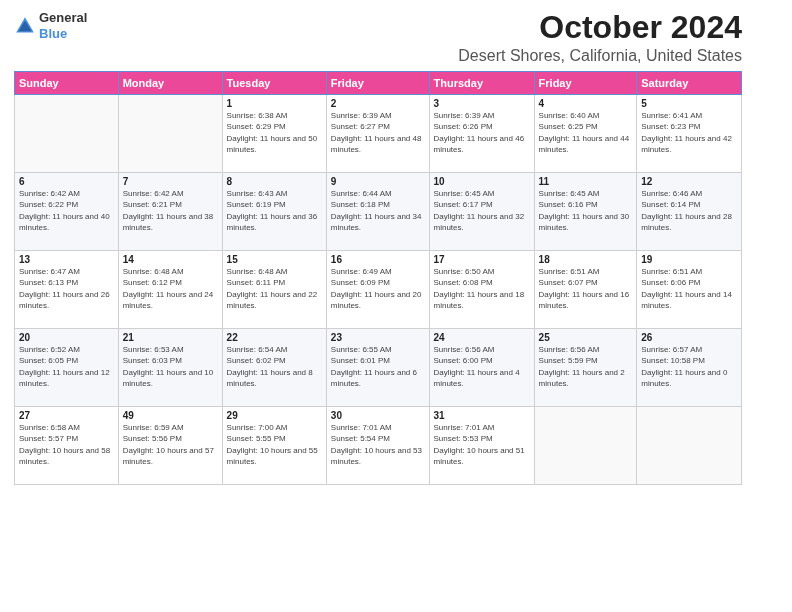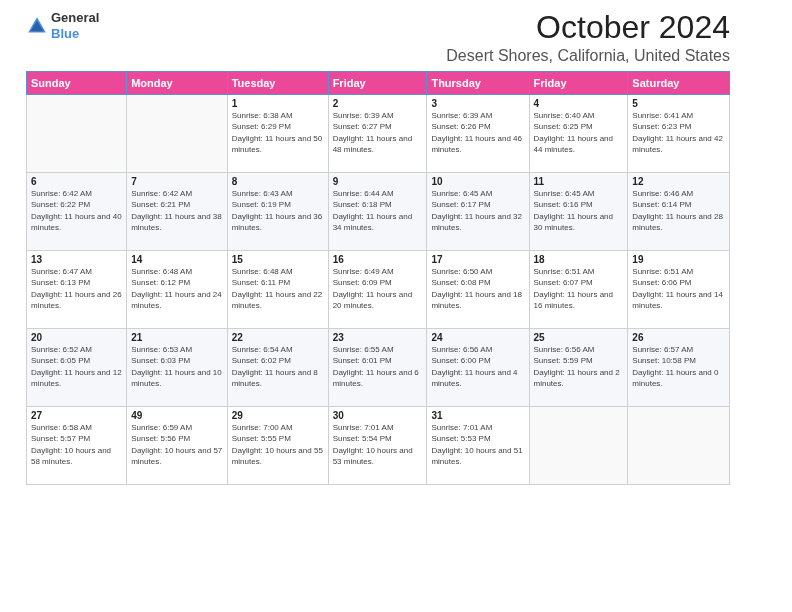--- a/index.html
+++ b/index.html
@@ -6,21 +6,21 @@
     body {
       font-family: Arial, sans-serif;
       background: #fff;
       width: 792px;
       height: 612px;
       overflow: hidden;
     }
     .page {
       width: 756px;
       height: 612px;
-      padding: 10px 26px;
+      padding: 10px 14px;
     }
     .header {
       display: flex;
       justify-content: space-between;
       align-items: flex-start;
       margin-bottom: 6px;
     }
     .logo {
       display: flex;
       align-items: center;
@@ -36,21 +36,21 @@
     .logo-icon {
       width: 22px;
       height: 22px;
       margin-right: 3px;
     }
     .title-block {
       text-align: right;
     }
     .month-title {
       font-size: 32px;
-      font-weight: normal;
+      font-weight: bold;
       color: #222;
       line-height: 1.1;
     }
     .location {
       font-size: 16px;
       color: #555;
       margin-top: 2px;
     }
     .calendar {
       width: 100%;

